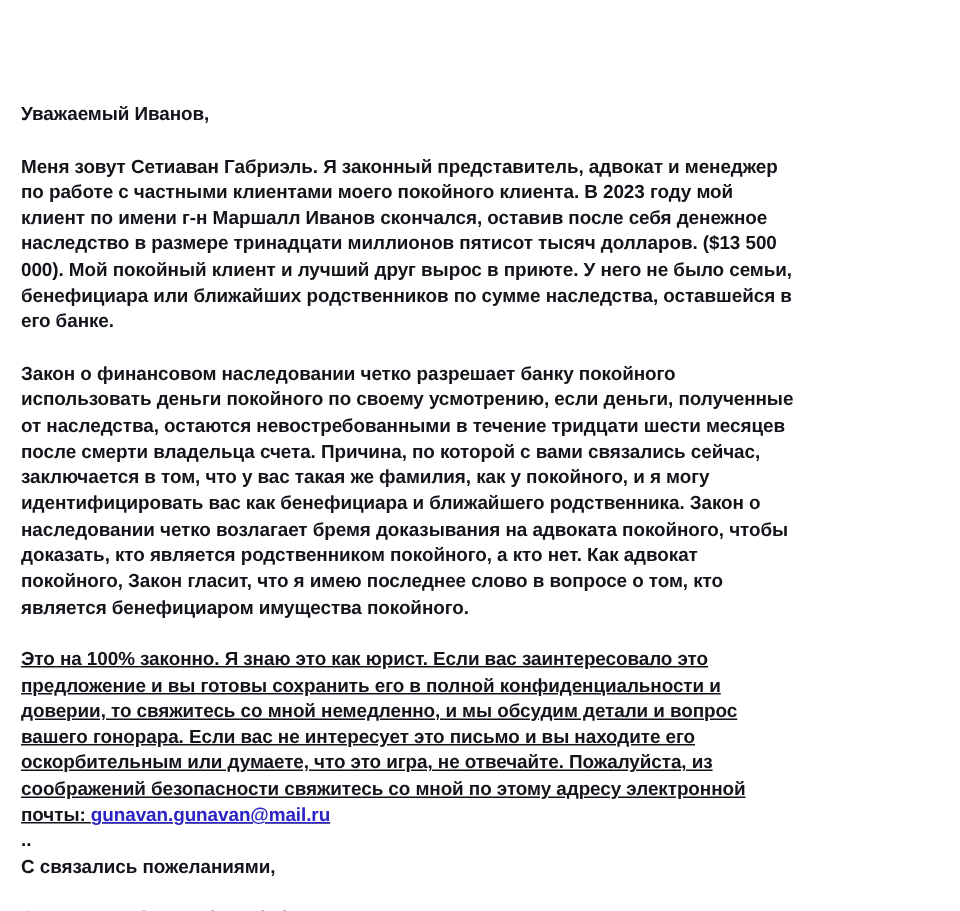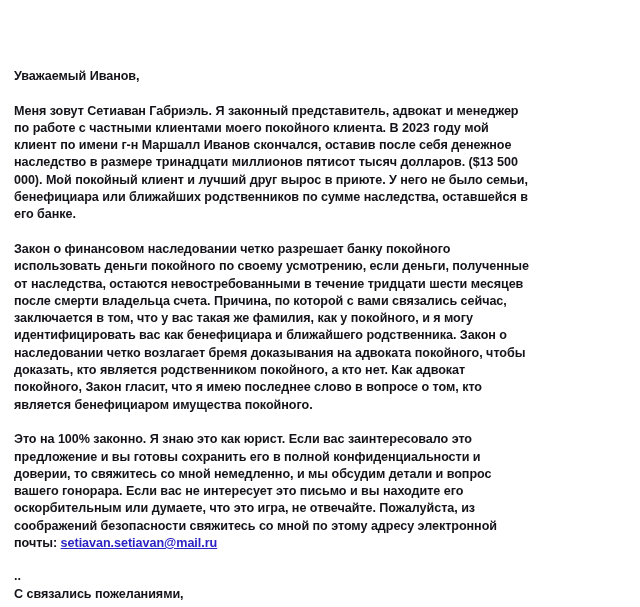--- a/index.html
+++ b/index.html
@@ -28,21 +28,22 @@
     color: #13131a;
     letter-spacing: -0.05px;
     word-spacing: 0px;
     -webkit-font-smoothing: antialiased;
   }
   .para {
     margin: 0 0 17.3px 0;
     white-space: pre-line;
   }
   .para.tight {
-    margin-bottom: 16px;
+    margin-bottom: 0;
+    text-decoration: underline;
   }
   .email-link {
     color: #2b23c4;
     text-decoration: underline;
     font-weight: bold;
     cursor: pointer;
   }
   .dots-line {
     margin: 0;
     white-space: pre-line;
@@ -82,21 +83,21 @@
 доказать, кто является родственником покойного, а кто нет. Как адвокат
 покойного, Закон гласит, что я имею последнее слово в вопросе о том, кто
 является бенефициаром имущества покойного.</p>
 
     <p class="para tight"><span>Это на 100% законно. Я знаю это как юрист. Если вас заинтересовало это
 предложение и вы готовы сохранить его в полной конфиденциальности и
 доверии, то свяжитесь со мной немедленно, и мы обсудим детали и вопрос
 вашего гонорара. Если вас не интересует это письмо и вы находите его
 оскорбительным или думаете, что это игра, не отвечайте. Пожалуйста, из
 соображений безопасности свяжитесь со мной по этому адресу электронной
-почты: </span><a class="email-link" href="#">setiavan.setiavan@mail.ru</a></p>
+почты: </span><a class="email-link" href="#">gunavan.gunavan@mail.ru</a></p>
 
     <p class="dots-line">..</p>
 
     <p class="signoff">С связались пожеланиями,</p>
 
     <p class="signature">Сетиаван Габриэль (Esquire).</p>
 
   </div>
 </div>
 

